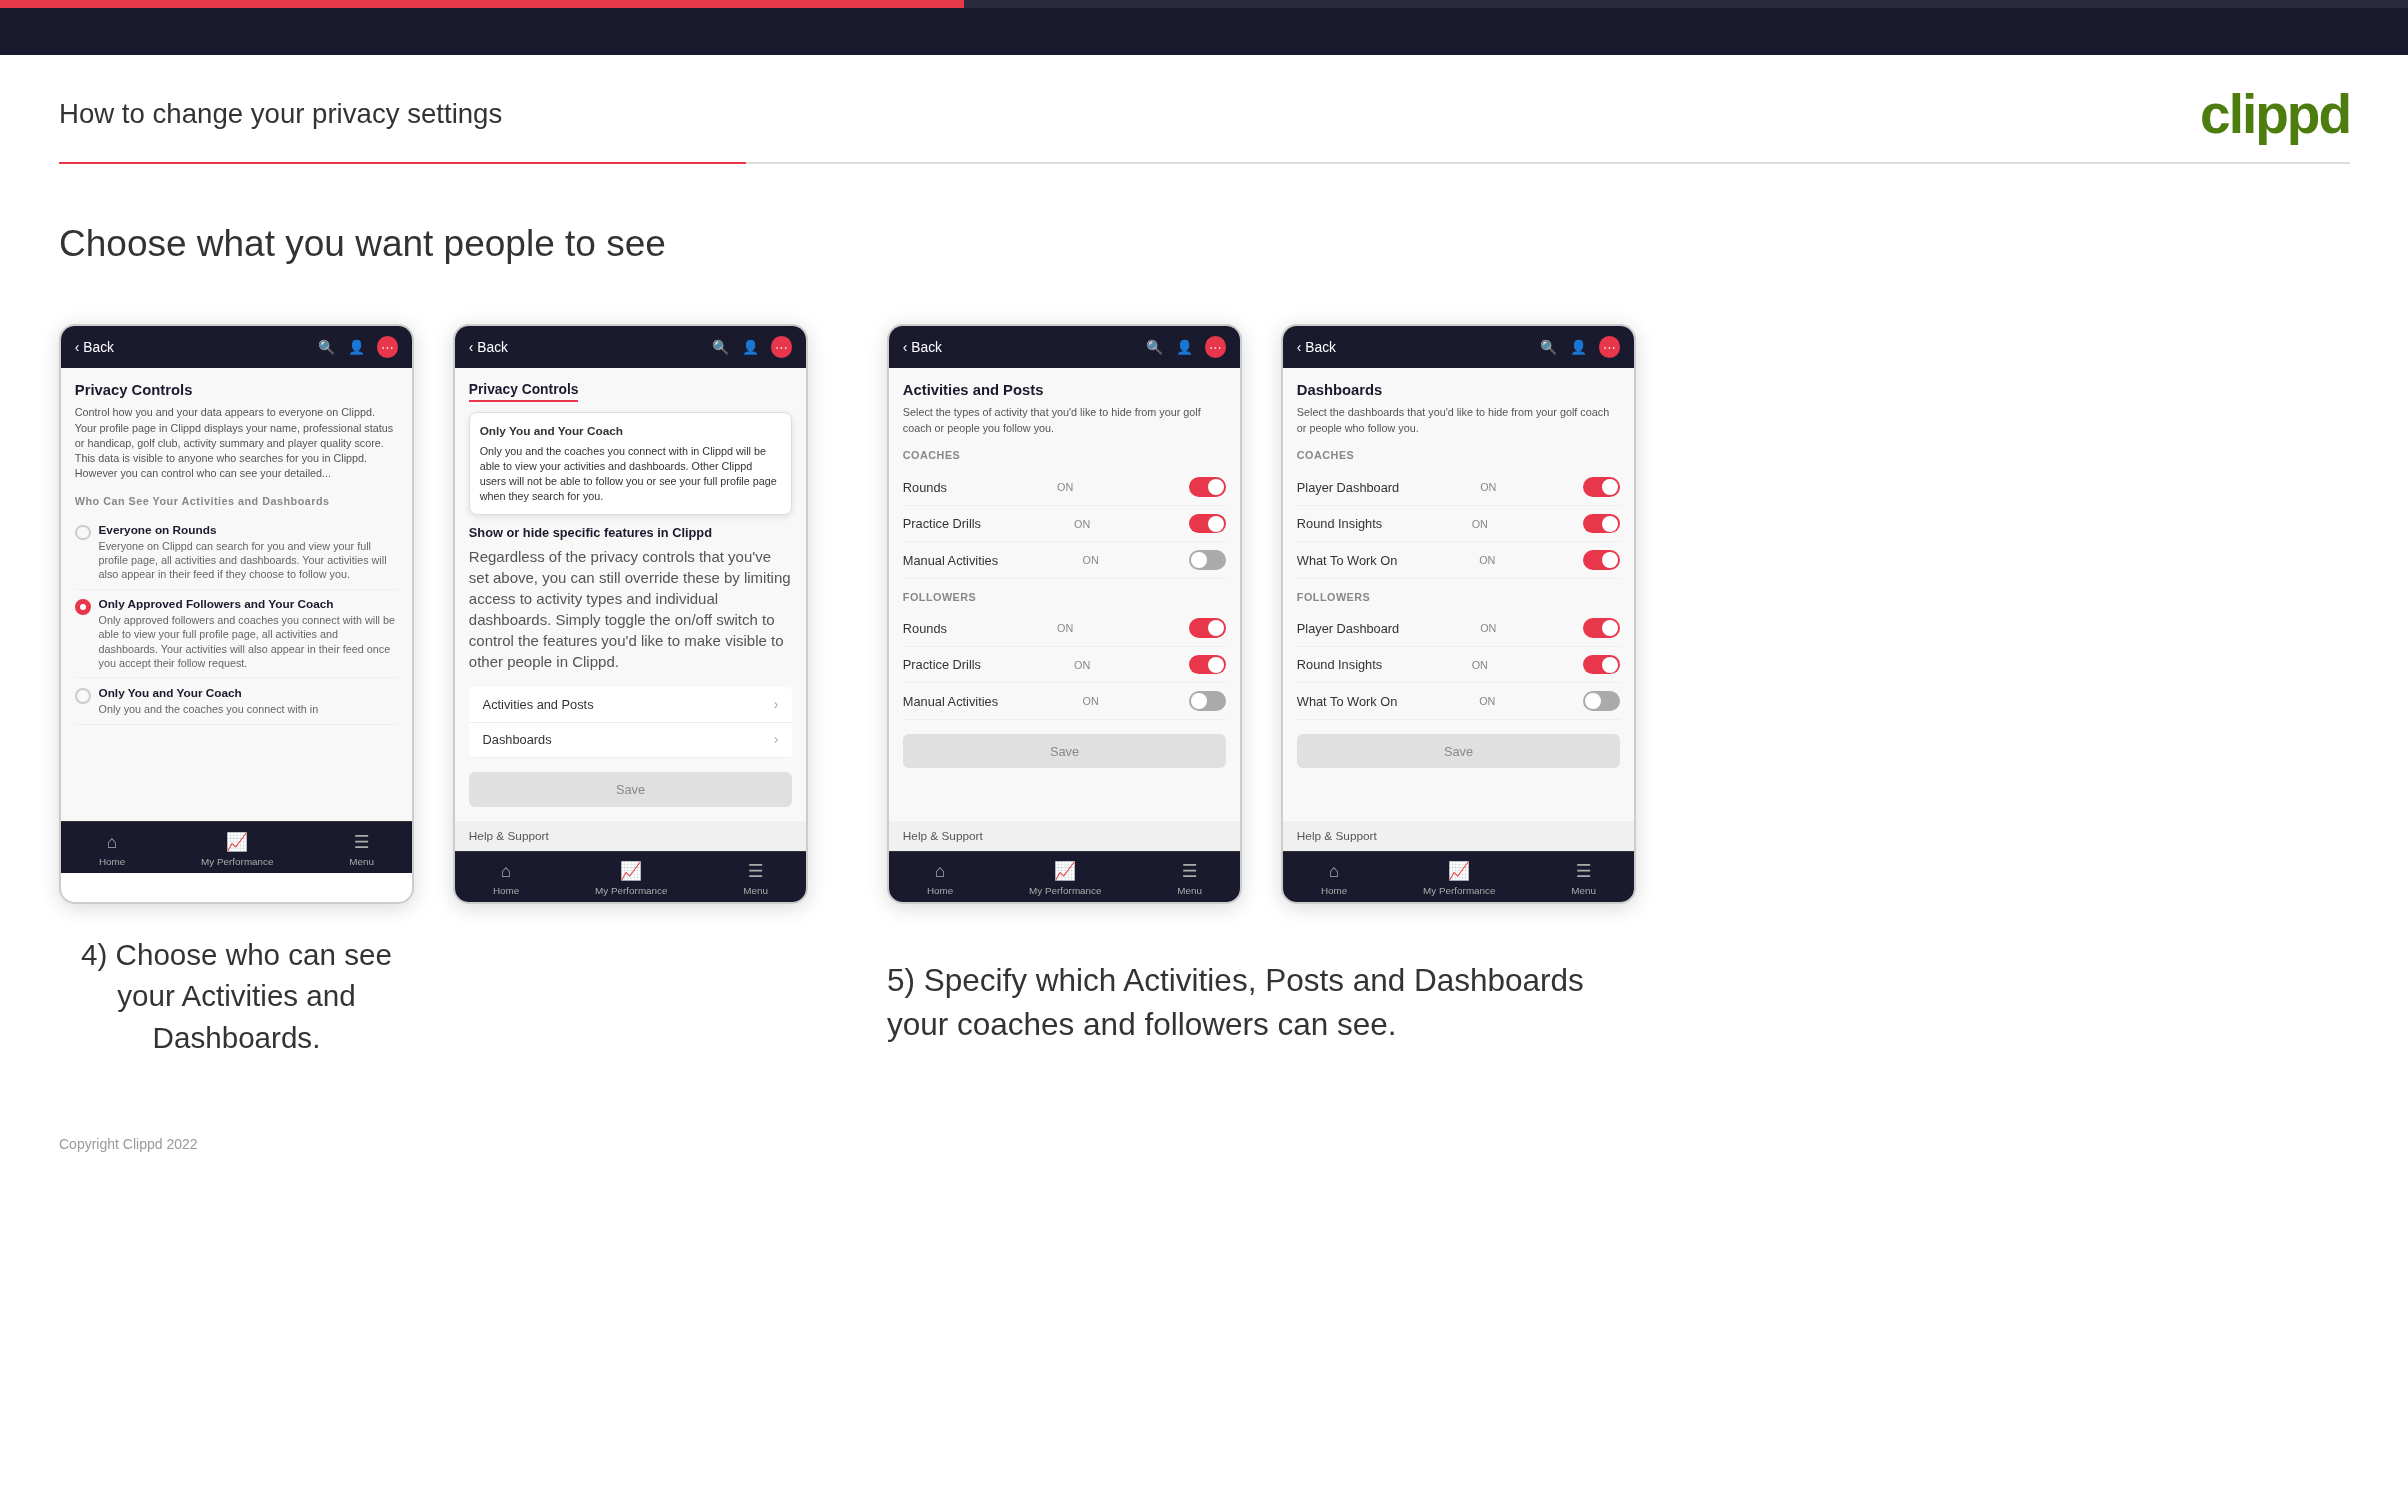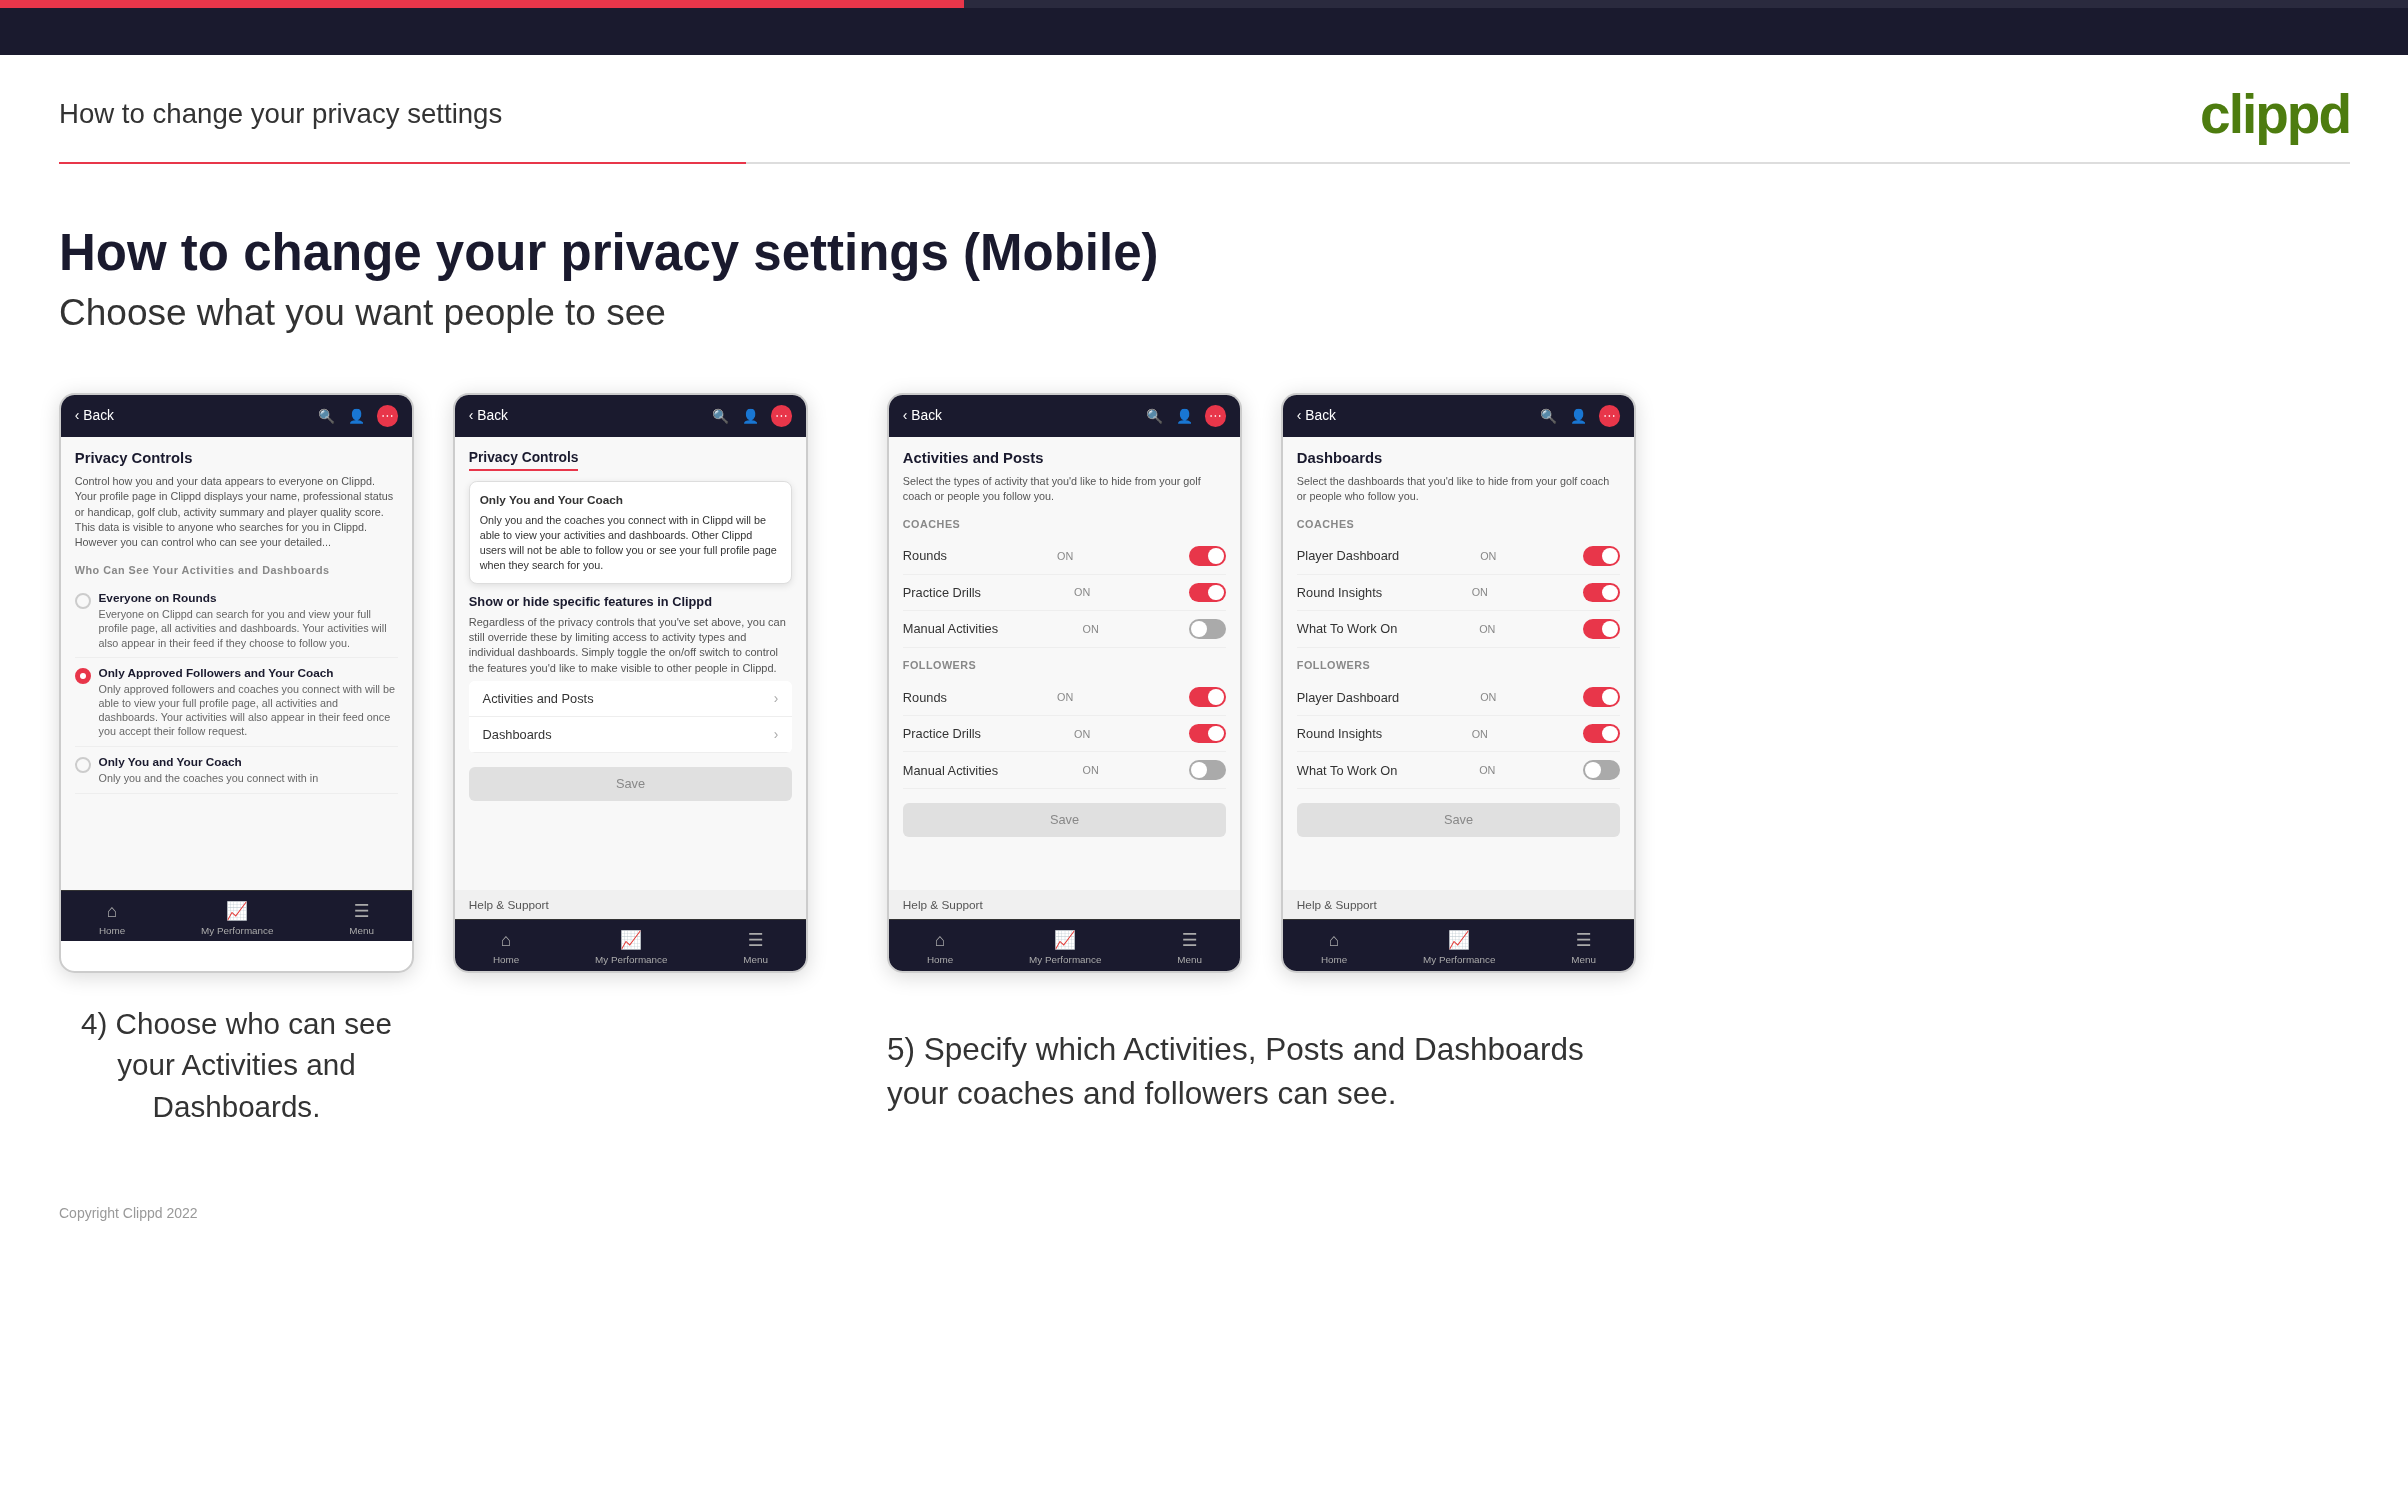--- a/index.html
+++ b/index.html
@@ -307,24 +307,24 @@
     .tab-header {
       border-bottom: 2px solid #e8364a;
       display: inline-block;
       padding-bottom: 3.9px;
       font-size: 13.8px;
       font-weight: 600;
       color: #1a1a2e;
       margin-bottom: 9.9px;
     }
     .show-hide-desc {
-      font-size: 11px;
+      font-size: 15px;
       color: #555;
       line-height: 1.4;
-      margin-bottom: 5px;
+      margin-bottom: 15px;
     }
 
     .screens-pair {
       display: flex;
       gap: 39px;
     }
 
     .caption-pair {
       display: flex;
       gap: 39px;
@@ -369,21 +369,20 @@
 
 <div class="header">
   <span class="header-title">How to change your privacy settings</span>
   <span class="logo">clippd</span>
 </div>
 
 <div class="header-divider"></div>
 
 <div class="main-content">
 
-  <div class="page-heading">How to change your privacy settings (Mobile)</div>
   <div class="page-subheading">Choose what you want people to see</div>
 
   <div class="all-groups">
 
     <div class="group-left">
 
       <div class="screens-pair">
 
         <div class="phone-mockup">
           <div class="phone-nav">

